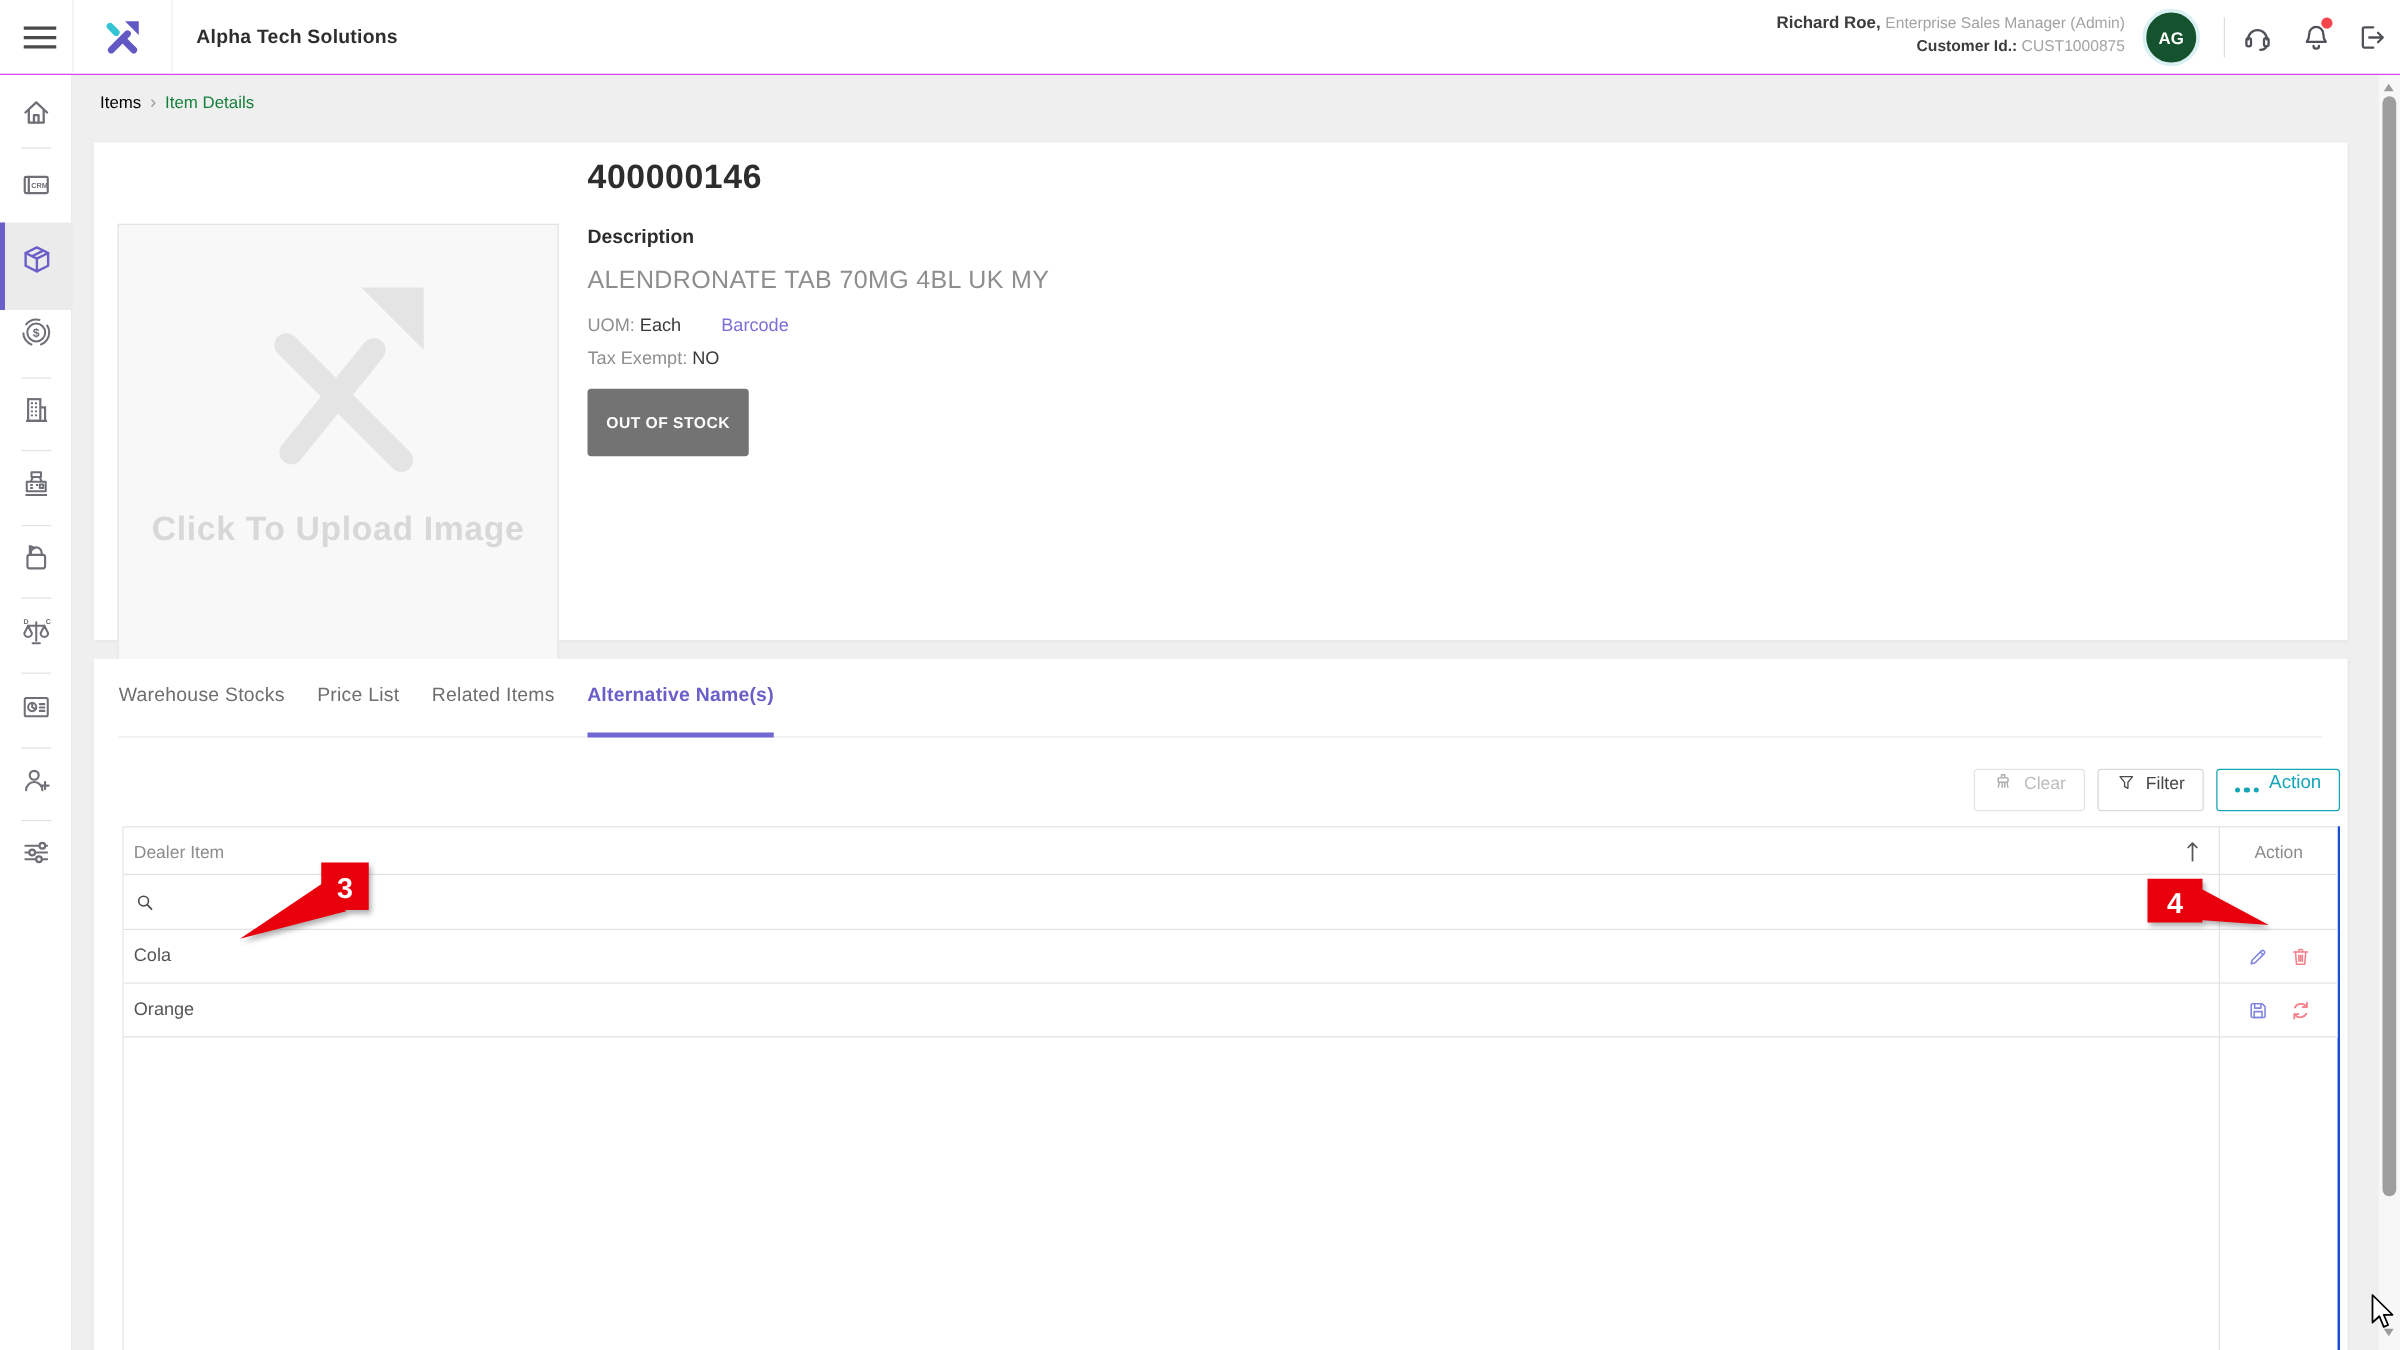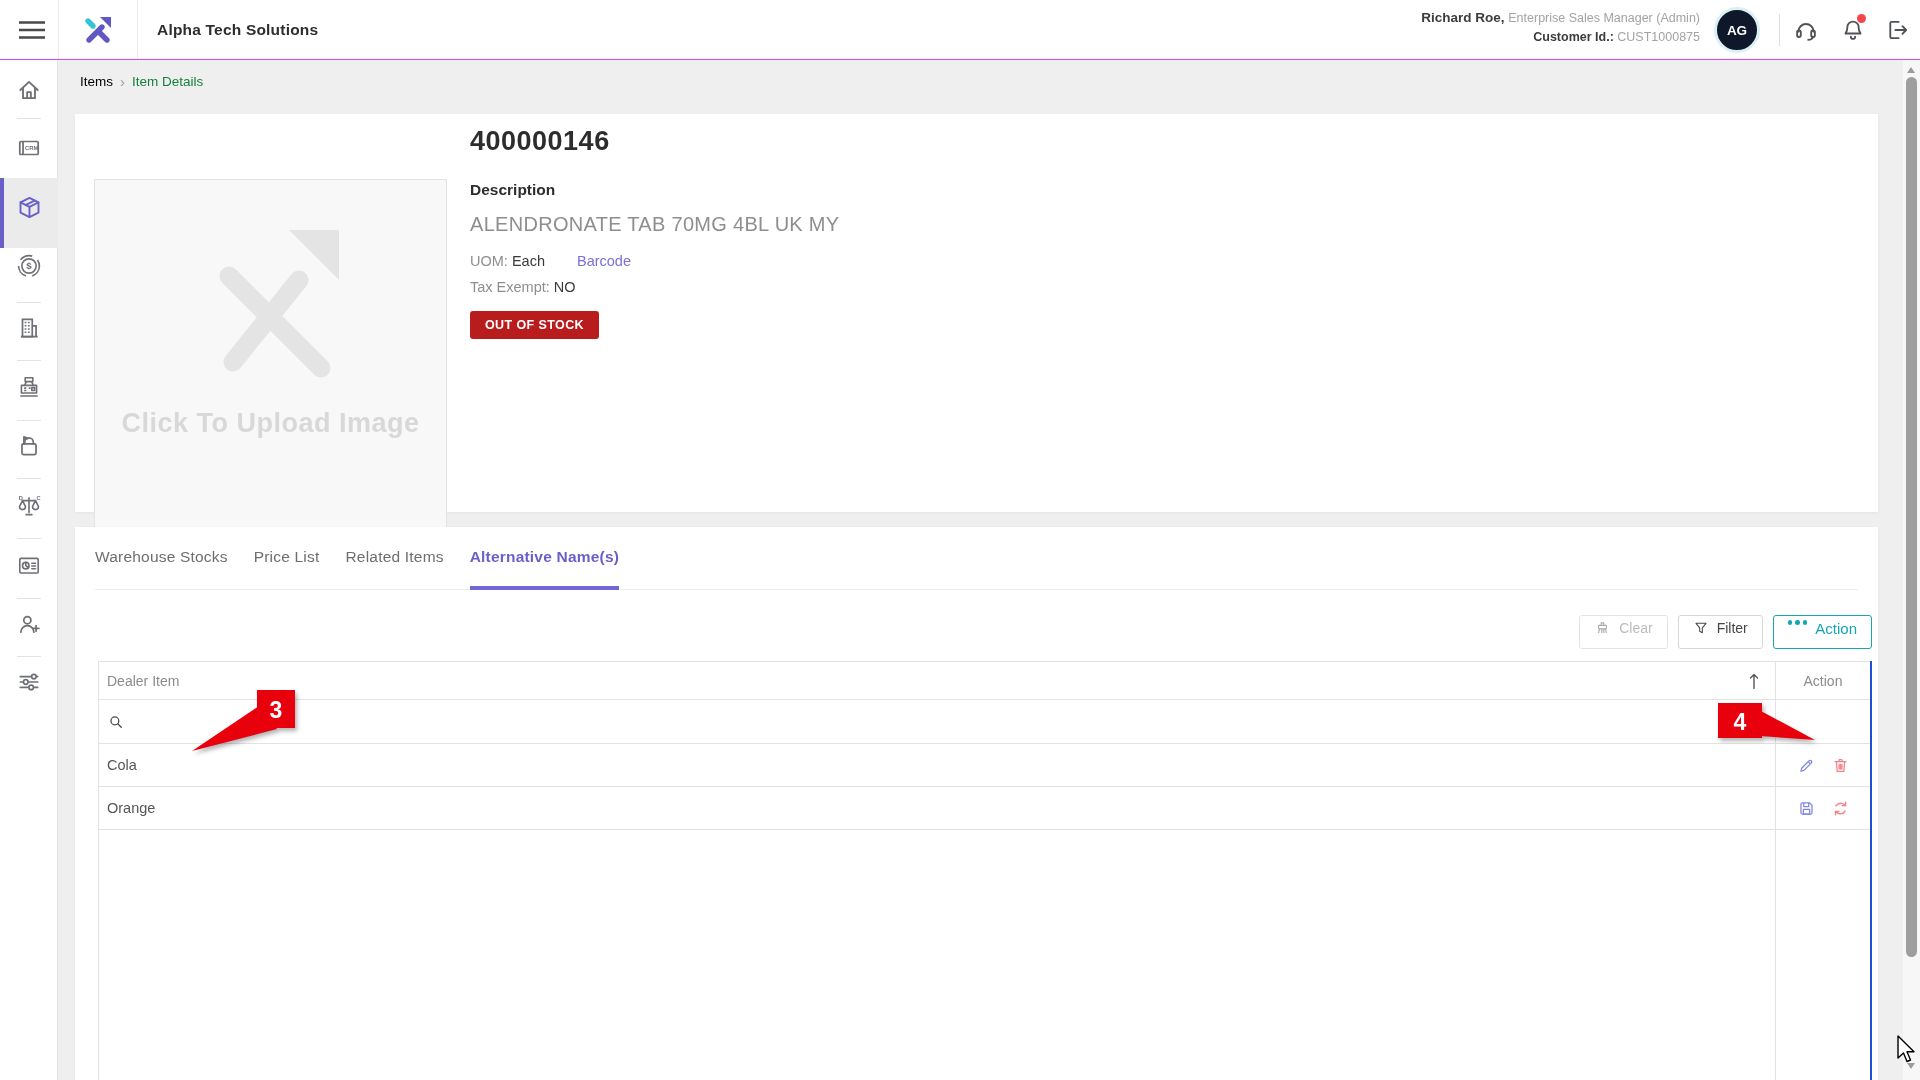--- a/index.html
+++ b/index.html
@@ -16,21 +16,21 @@
   .hamburger { position:absolute; left:15px; top:13px; width:34px; height:34px; display:flex; align-items:center; justify-content:center; cursor:pointer; }
   .logo-cell { position:absolute; left:58px; top:0; width:80px; height:59px; border-left:1px solid #ededed; border-right:1px solid #ededed; display:flex; align-items:center; justify-content:center; }
   .app-title { position:absolute; left:157px; top:0; height:59px; display:flex; align-items:center; font-size:15.5px; font-weight:bold; color:#2e2e2e; letter-spacing:.2px; }
   .user-block { position:absolute; right:220px; top:8px; text-align:right; line-height:19px; }
   .user-line1 { font-size:13.5px; }
   .user-name { font-weight:bold; color:#3c3c3c; }
   .user-role { color:#a3a3a3; font-size:12.5px; }
   .user-line2 { font-size:12.5px; }
   .cust-label { font-weight:bold; color:#3c3c3c; }
   .cust-value { color:#a3a3a3; }
-  .avatar { position:absolute; left:1714px; top:7px; width:46px; height:46px; border-radius:50%; background:#0f172a; border:3px solid #daf0f3; color:#fff; font-size:13.5px; font-weight:bold; display:flex; align-items:center; justify-content:center; cursor:pointer; }
+  .avatar { position:absolute; left:1714px; top:7px; width:46px; height:46px; border-radius:50%; background:#14532d; border:3px solid #daf0f3; color:#fff; font-size:13.5px; font-weight:bold; display:flex; align-items:center; justify-content:center; cursor:pointer; }
   .top-divider { position:absolute; left:1779px; top:14px; width:1px; height:32px; background:#ddd; }
   .top-icon { position:absolute; top:17px; width:26px; height:26px; cursor:pointer; }
   .bell-dot { position:absolute; left:1857px; top:14px; width:9px; height:9px; border-radius:50%; background:#f4454c; }
 
   
   .sidebar { position:absolute; left:0; top:60px; width:58px; height:1020px; background:#fff; border-right:1px solid #e4e4e4; z-index:4; }
   .side-item { position:absolute; left:0; width:58px; height:44px; display:flex; align-items:center; justify-content:center; cursor:pointer; }
   .side-div { position:absolute; left:17px; width:24px; height:1px; background:#e3e3e3; }
   .side-active-bg { position:absolute; left:0; top:118px; width:58px; height:70px; background:#ebebeb; }
   .side-active-bar { position:absolute; left:0; top:0; width:4px; height:70px; background:#6a5fc9; }
@@ -51,30 +51,30 @@
 
   
   .item-info { position:absolute; left:395px; top:0; }
   .item-code { margin-top:12px; font-size:27px; font-weight:bold; color:#2d2d2d; letter-spacing:.5px; }
   .desc-label { margin-top:24px; font-size:15.5px; font-weight:bold; color:#2d2d2d; }
   .desc-text { margin-top:14px; font-size:20px; color:#8e8e8e; letter-spacing:.3px; }
   .kv-row { margin-top:17px; font-size:14.5px; color:#8e8e8e; }
   .kv-row.tax { margin-top:10px; }
   .kv-value { color:#3a3a3a; }
   .barcode-link { color:#7a70d6; margin-left:28px; cursor:pointer; }
-  .stock-badge { display:inline-block; margin-top:16px; background:#b91c1c; color:#fff; font-size:12.5px; font-weight:bold; letter-spacing:.4px; padding:7px 15px; border-radius:3px; }
+  .stock-badge { display:inline-block; margin-top:16px; background:#737373; color:#fff; font-size:12.5px; font-weight:bold; letter-spacing:.4px; padding:20px 15px; border-radius:3px; }
 
   
   .tabs { position:absolute; left:20px; right:20px; top:0; height:63px; border-bottom:1px solid #ececec; display:flex; gap:26px; }
   .tab { height:63px; line-height:60px; font-size:15.5px; color:#6e6e6e; border-bottom:4px solid transparent; cursor:pointer; letter-spacing:.2px; }
   .tab.active { color:#6a5fc9; font-weight:bold; border-bottom-color:#7167d2; }
 
   
   .toolbar { position:absolute; top:88px; right:6px; display:flex; gap:10px; align-items:center; }
-  .btn { height:34px; display:flex; align-items:flex-start; gap:8px; padding:4px 14px; border-radius:3px; background:#fff; font-size:14px; cursor:pointer; }
+  .btn { height:34px; display:flex; align-items:flex-end; gap:8px; padding:14px 14px; border-radius:3px; background:#fff; font-size:14px; cursor:pointer; }
   .btn-clear { border:1px solid #e4e4e4; color:#bcbcbc; }
   .btn-filter { border:1px solid #d8d8d8; color:#454545; }
   .btn-action { border:1px solid #14a6b6; color:#14a6b6; font-size:15px; }
   .dots { display:flex; gap:3px; }
   .dots i { width:4.5px; height:4.5px; border-radius:50%; background:#14a6b6; }
 
   
   .dtable { position:absolute; left:23px; top:134px; width:1774px; bottom:0; border-left:1px solid #e2e2e2; border-right:2px solid #1d4ed8; }
   .col-sep { position:absolute; right:94px; top:0; bottom:0; width:1px; background:#e2e2e2; }
   .trow { display:flex; border-bottom:1px solid #e2e2e2; background:#fff; }

